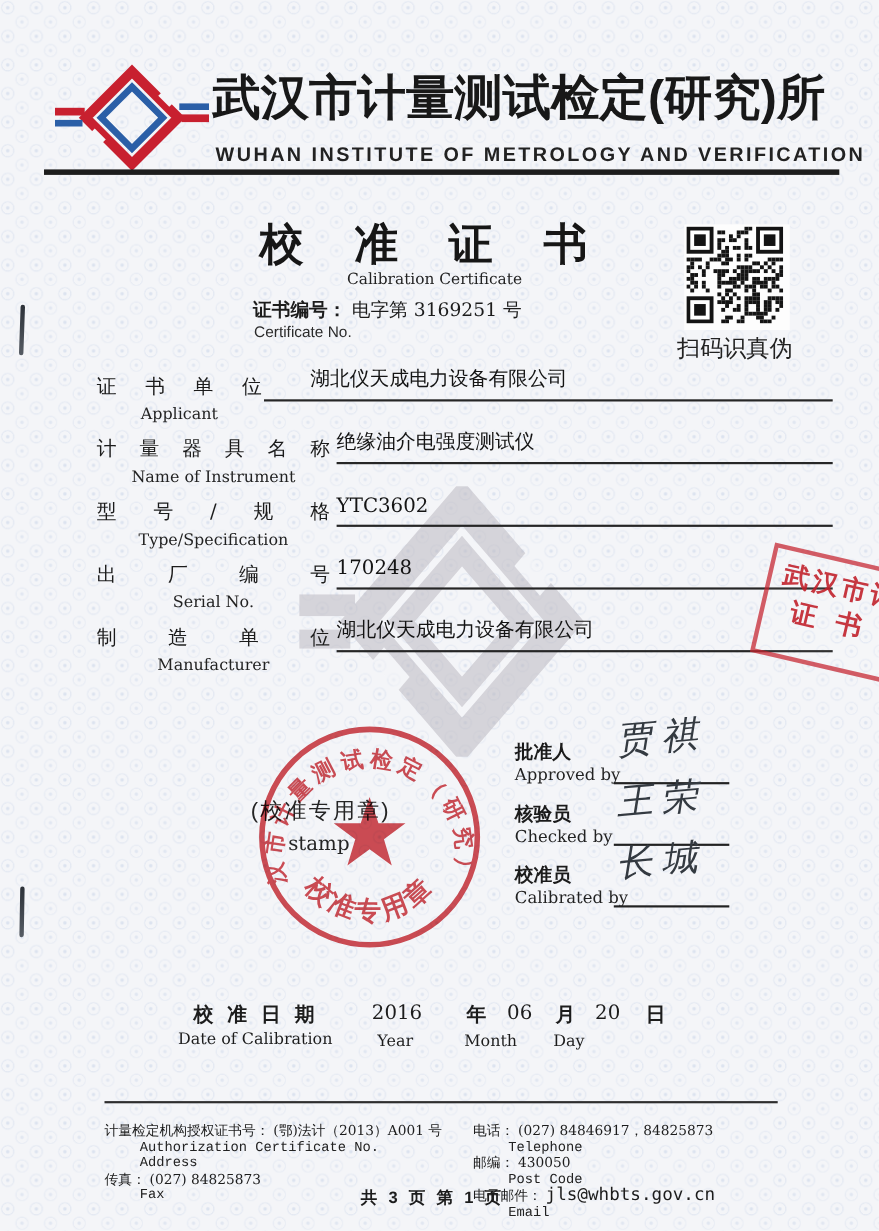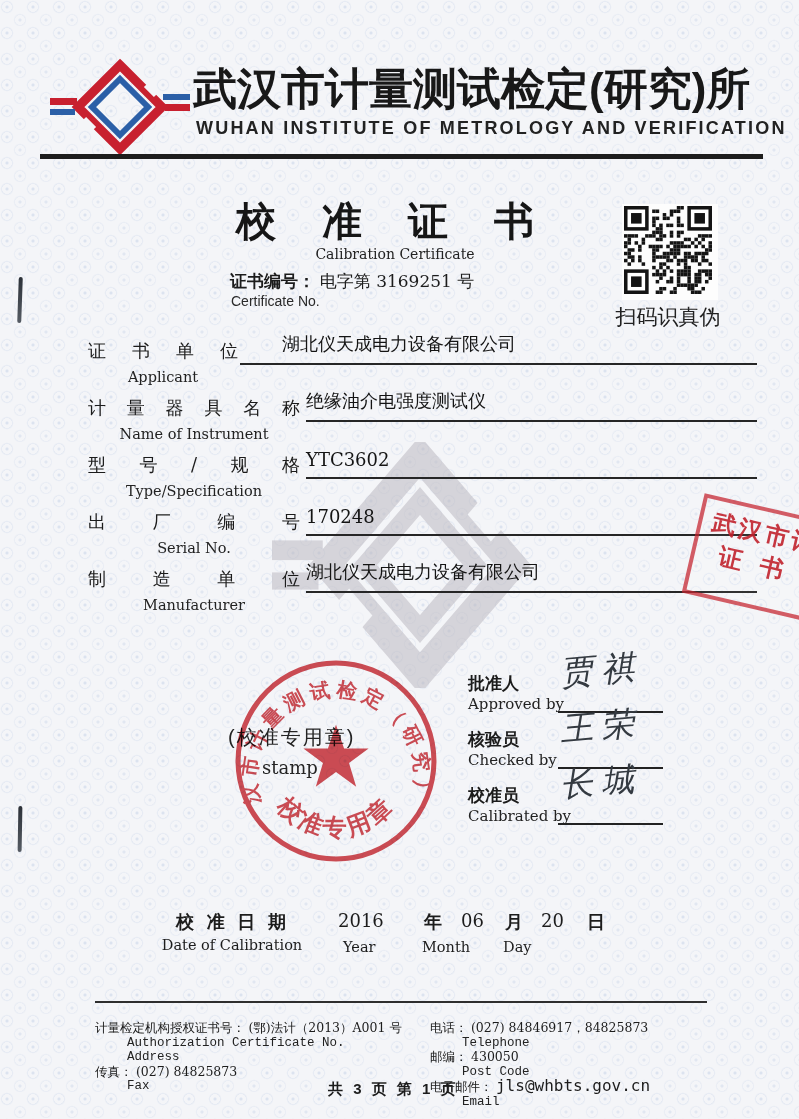--- a/index.html
+++ b/index.html
@@ -12,21 +12,21 @@
       radial-gradient(circle 9px at 7px 7px, transparent 52%, rgba(125,155,205,.14) 58%, transparent 74%),
       radial-gradient(circle 3px at 20px 20px, rgba(125,155,205,.16) 30%, transparent 72%),
       radial-gradient(circle 9px at 20px 20px, transparent 52%, rgba(125,155,205,.11) 58%, transparent 74%);
     background-size:26px 26px;
     color:#1c1c1c;
   }
   .abs{position:absolute;}
   .serif{font-family:"DejaVu Serif","Liberation Serif",serif;}
   
   .org-cn{left:193px;top:60px;font-size:44px;font-weight:bold;letter-spacing:0px;color:#181818;white-space:nowrap;}
-  .org-en{left:196px;top:118px;font-size:18px;font-weight:bold;letter-spacing:2.2px;color:#222;white-space:nowrap;}
+  .org-en{left:196px;top:130px;font-size:18px;font-weight:bold;letter-spacing:2.2px;color:#222;white-space:nowrap;}
   .head-rule{left:40px;top:154px;width:723px;height:5px;background:#1d1d1d;}
   
   .title-cn{left:0;top:194px;width:790px;text-align:center;font-size:40px;font-weight:bold;letter-spacing:46px;padding-left:26px;box-sizing:border-box;color:#161616;}
   .title-en{left:0;top:246px;width:790px;text-align:center;font-size:14px;color:#222;}
   .cert-row{left:230px;top:270px;font-size:17px;white-space:nowrap;}
   .cert-row .lab{font-weight:bold;}
   .cert-en{left:231px;top:293px;font-size:14px;color:#2a2a2a;}
   
   .qr-box{left:622px;top:204px;width:92px;height:92px;background:#fdfdfd;padding:2px;}
   .qr-cap{left:608px;top:303px;width:120px;text-align:center;font-size:21px;color:#222;}

